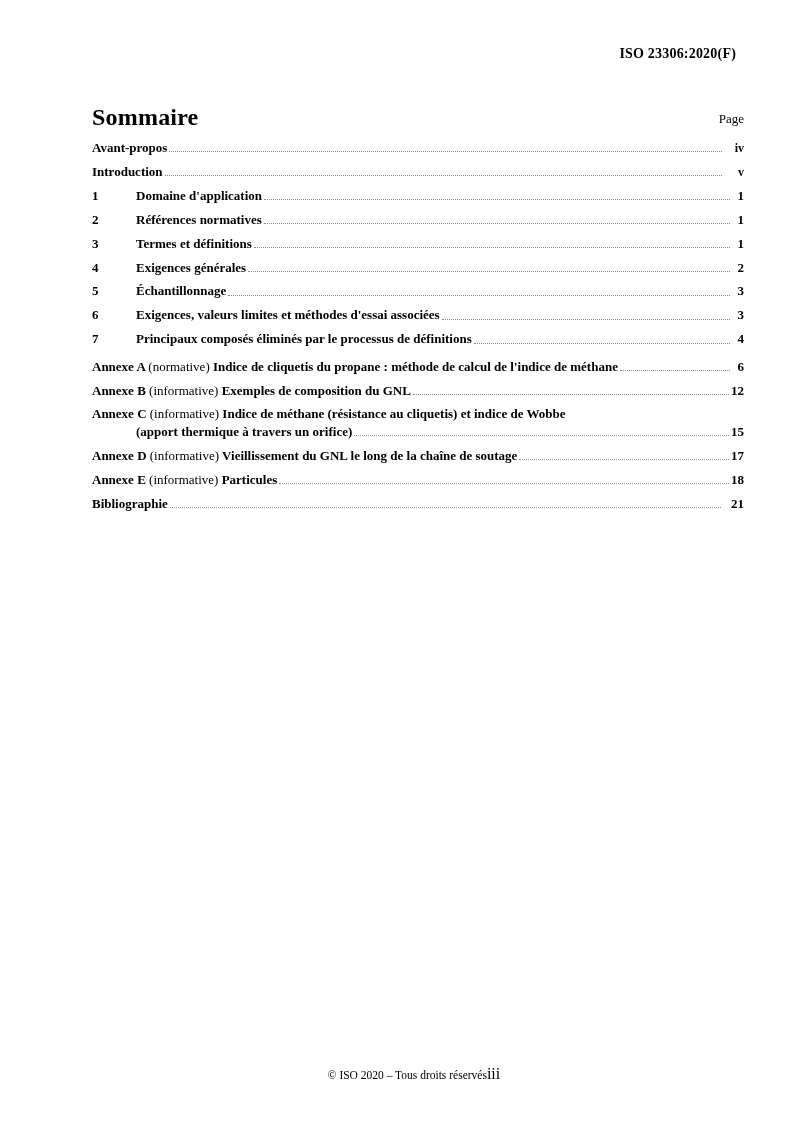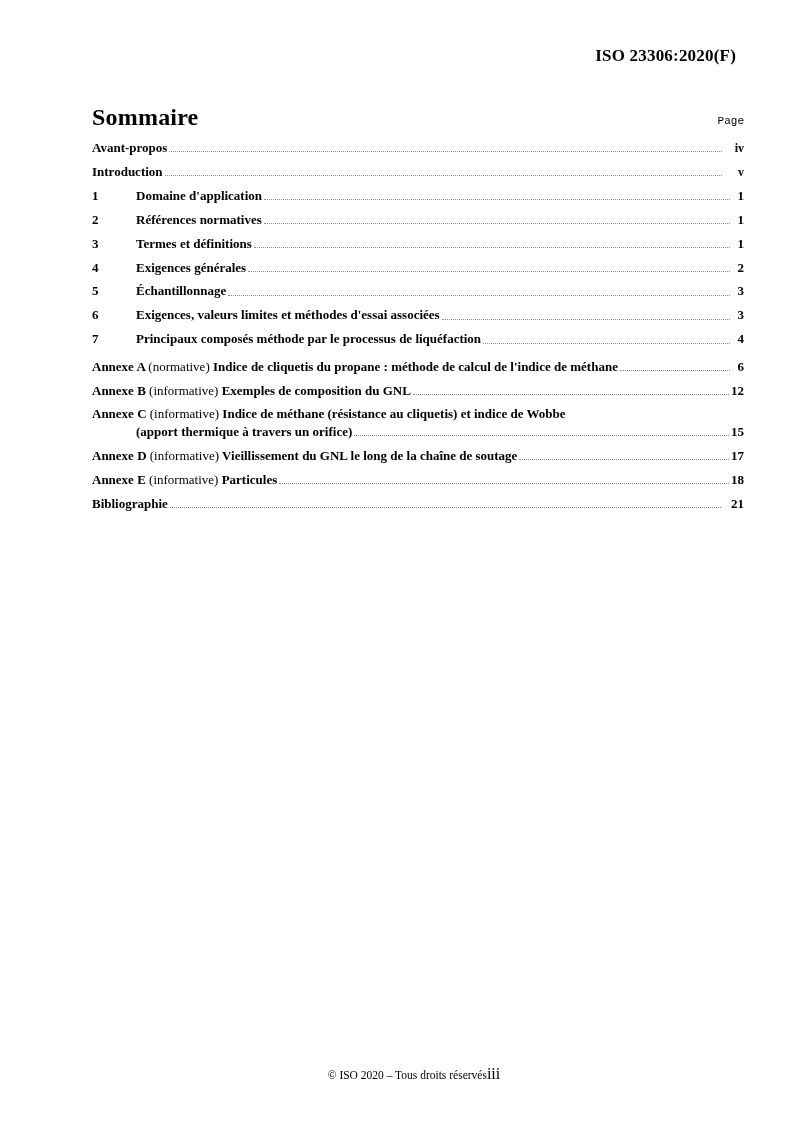--- a/index.html
+++ b/index.html
@@ -20,21 +20,21 @@
     width: 793px;
     height: 1122px;
     box-sizing: border-box;
   }
   .header-std {
     position: absolute;
     top: 46px;
     right: 57px;
     font-family: "Liberation Serif", serif;
     font-weight: bold;
-    font-size: 17px;
+    font-size: 14px;
     letter-spacing: 0.2px;
   }
   .content {
     position: absolute;
     top: 104px;
     left: 92px;
     width: 652px;
   }
   .title-row {
     display: flex;
@@ -42,22 +42,22 @@
     justify-content: space-between;
     margin-bottom: 8px;
   }
   .title {
     font-family: "Liberation Serif", serif;
     font-weight: bold;
     font-size: 24px;
     letter-spacing: 0.2px;
   }
   .page-word {
-    font-size: 11px;
-    font-family: Liberation Mono, monospace;
+    font-size: 13px;
+    font-family: Liberation Serif, serif;
     padding-bottom: 4px;
   }
   .toc {
     width: 100%;
   }
   .entry {
     display: flex;
     align-items: flex-end;
     width: 100%;
     font-size: 13px;
@@ -191,21 +191,21 @@
 
       <div class="entry">
         <div class="num">6</div>
         <div class="label" style="font-weight:bold">Exigences, valeurs limites et méthodes d'essai associées</div>
         <div class="leader"></div>
         <div class="pg">3</div>
       </div>
 
       <div class="entry" style="margin-bottom:10px">
         <div class="num">7</div>
-        <div class="label" style="font-weight:bold">Principaux composés méthode par le processus de liquéfaction</div>
+        <div class="label" style="font-weight:bold">Principaux composés éliminés par le processus de définitions</div>
         <div class="leader"></div>
         <div class="pg">4</div>
       </div>
 
       <div class="entry annex">
         <div class="label"><span>Annexe A</span> <span class="info">(normative)</span> <span>Indice de cliquetis du propane : méthode de calcul de l'indice de méthane</span></div>
         <div class="leader"></div>
         <div class="pg">6</div>
       </div>
 

